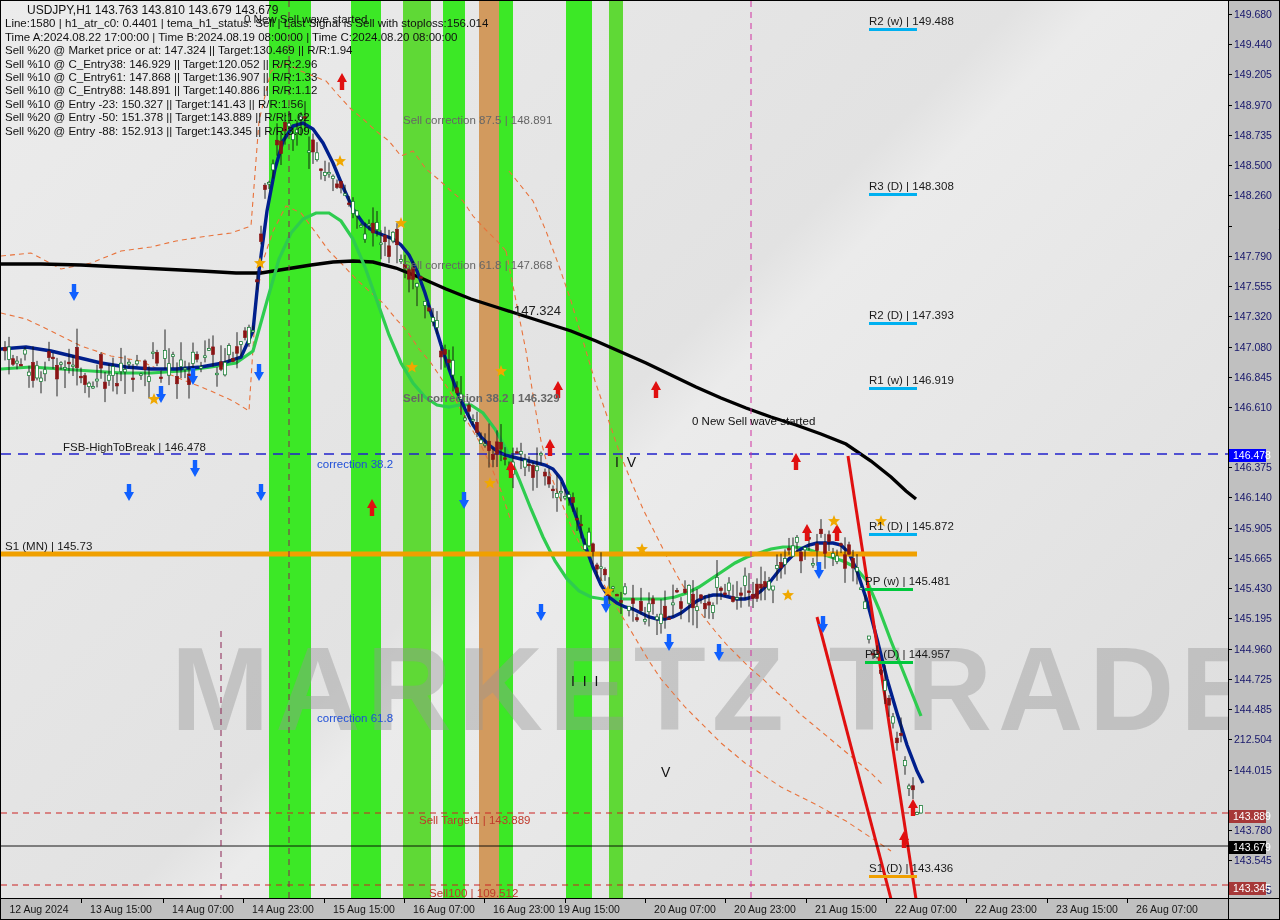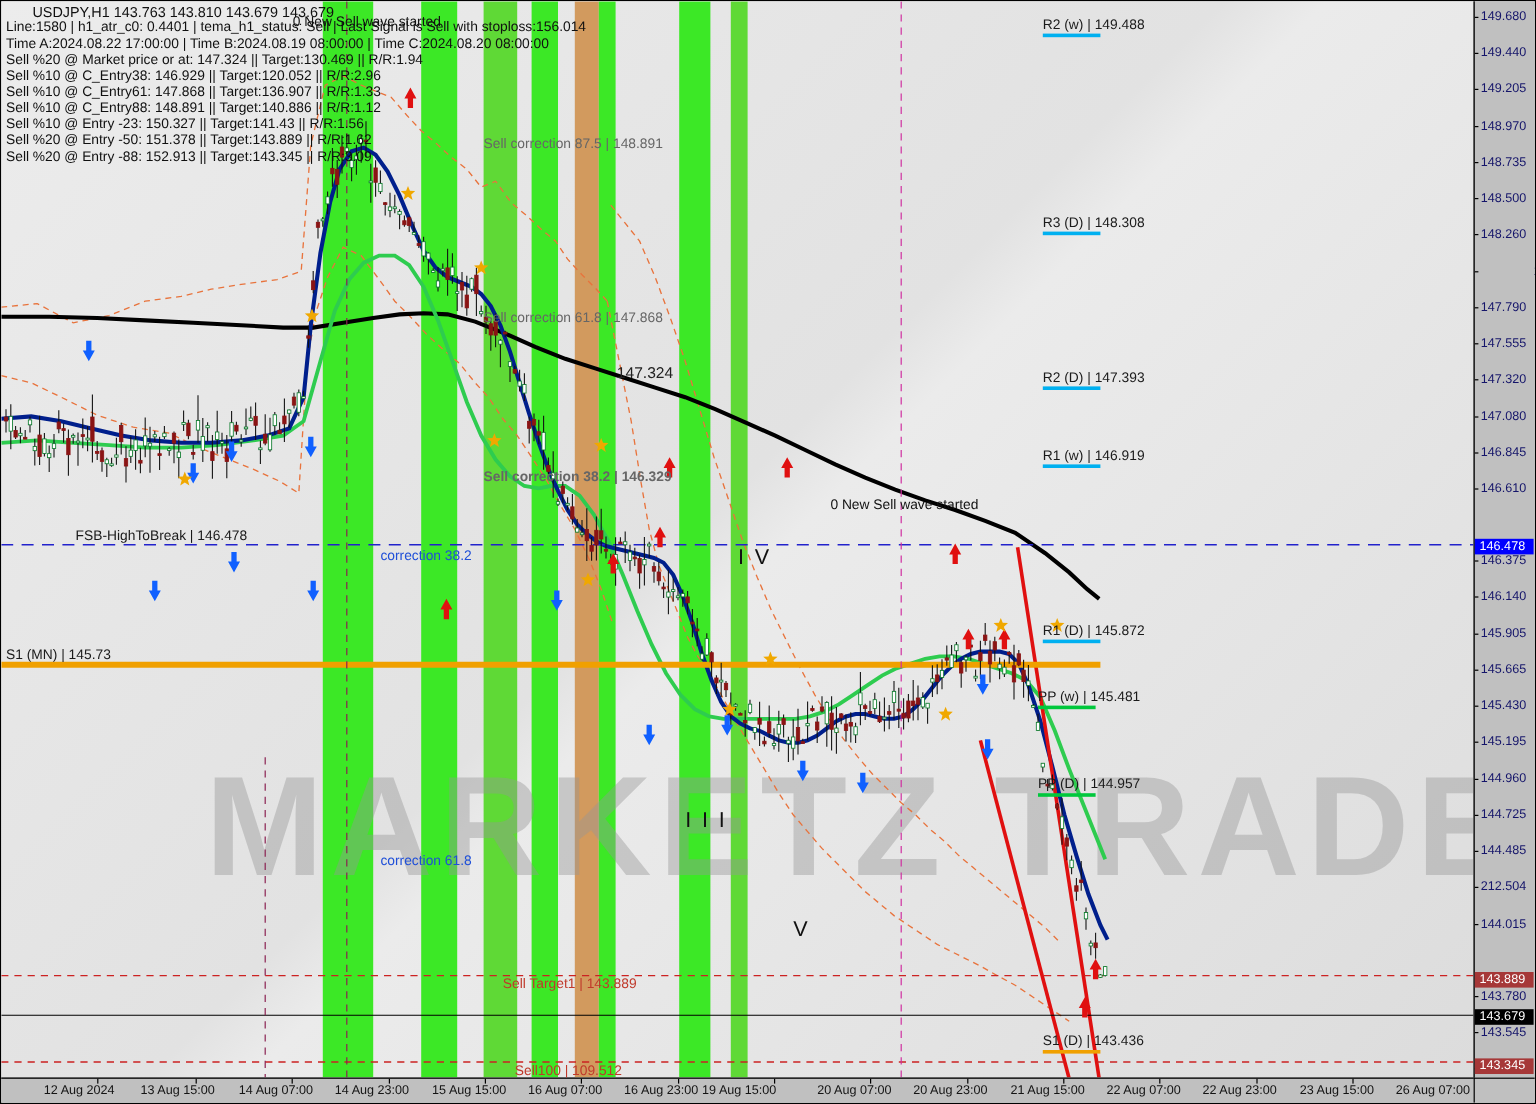--- a/index.html
+++ b/index.html
@@ -81,21 +81,21 @@
     line-height: 10px;
   }
   #price-axis .tickmark {
     position: absolute;
     left: 0; width: 3px; height: 1px; background: #000;
   }
   .pricebox {
     position: absolute;
     left: 0px;
     padding: 1px 2px 1px 4px;
-    width: 49px;
+    width: 37px;
     box-sizing: border-box;
     font-size: 10.5px;
     line-height: 11px;
     color: #ffffff;
     z-index: 5;
   }
   .pricebox.blue { background: #0000ff; }
   .pricebox.black { background: #000000; }
   .pricebox.red { background: #a63838; }
   
@@ -108,21 +108,20 @@
     border-top: 1px solid #000;
     box-sizing: border-box;
     font-size: 10.5px;
     color: #141414;
   }
   #time-axis .tlabel {
     position: absolute;
     top: 4px;
     white-space: nowrap;
     transform: translateX(-50%);
-    margin-left: 27px;
   }
   #time-axis .tsep {
     position: absolute;
     top: 0; width: 1px; height: 4px; background: #000;
   }
   
   #corner {
     position: absolute;
     right: 0; bottom: 0;
     width: 51px; height: 21px;
@@ -169,21 +168,21 @@
   .note.big  { font-size: 13px; color: #222; }
   svg.layer {
     position: absolute;
     left: 0; top: 0;
     width: 1228px; height: 898px;
     overflow: visible;
     pointer-events: none;
   }
   .wavemark {
     position: absolute;
-    font-size: 18px;
+    font-size: 14px;
     color: #111;
     letter-spacing: 2px;
     z-index: 22;
   }
 </style>
 </head>
 <body>
 
 <div id="chart-window">
 

